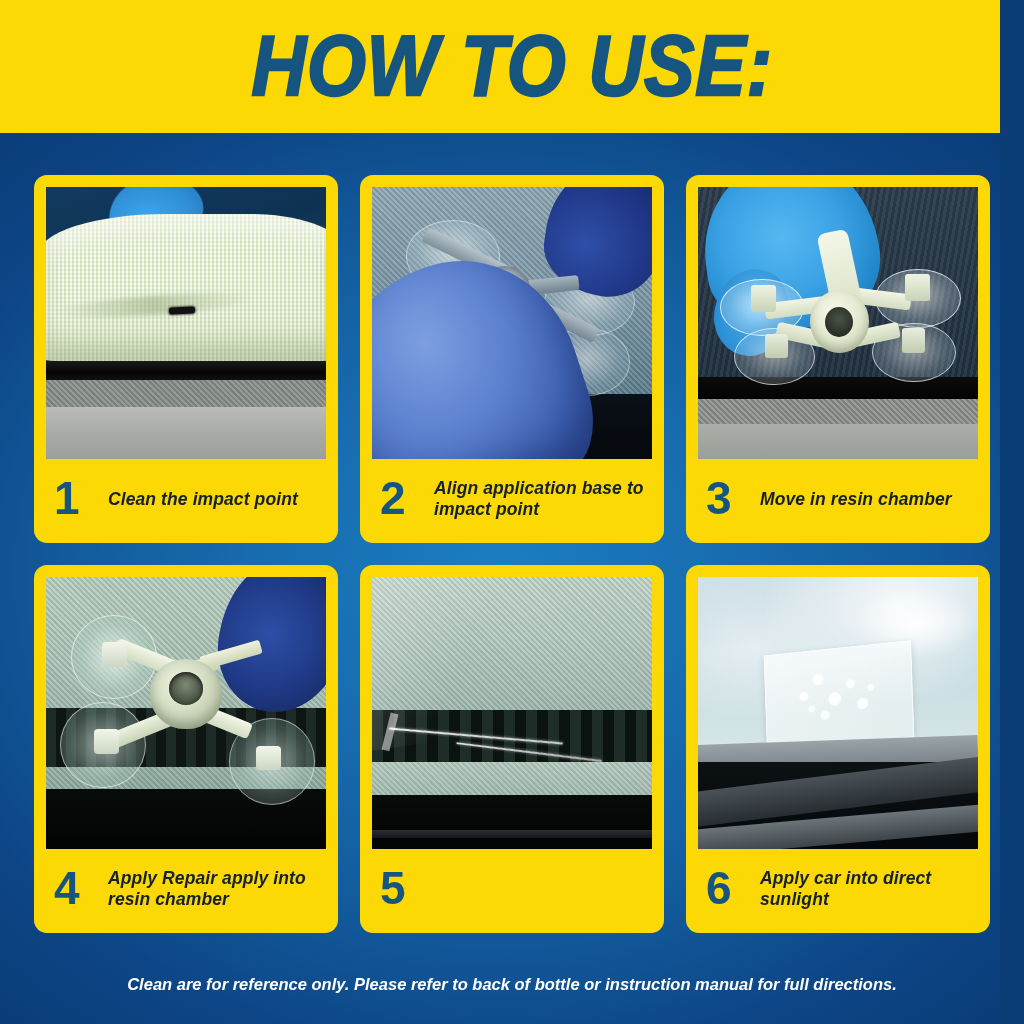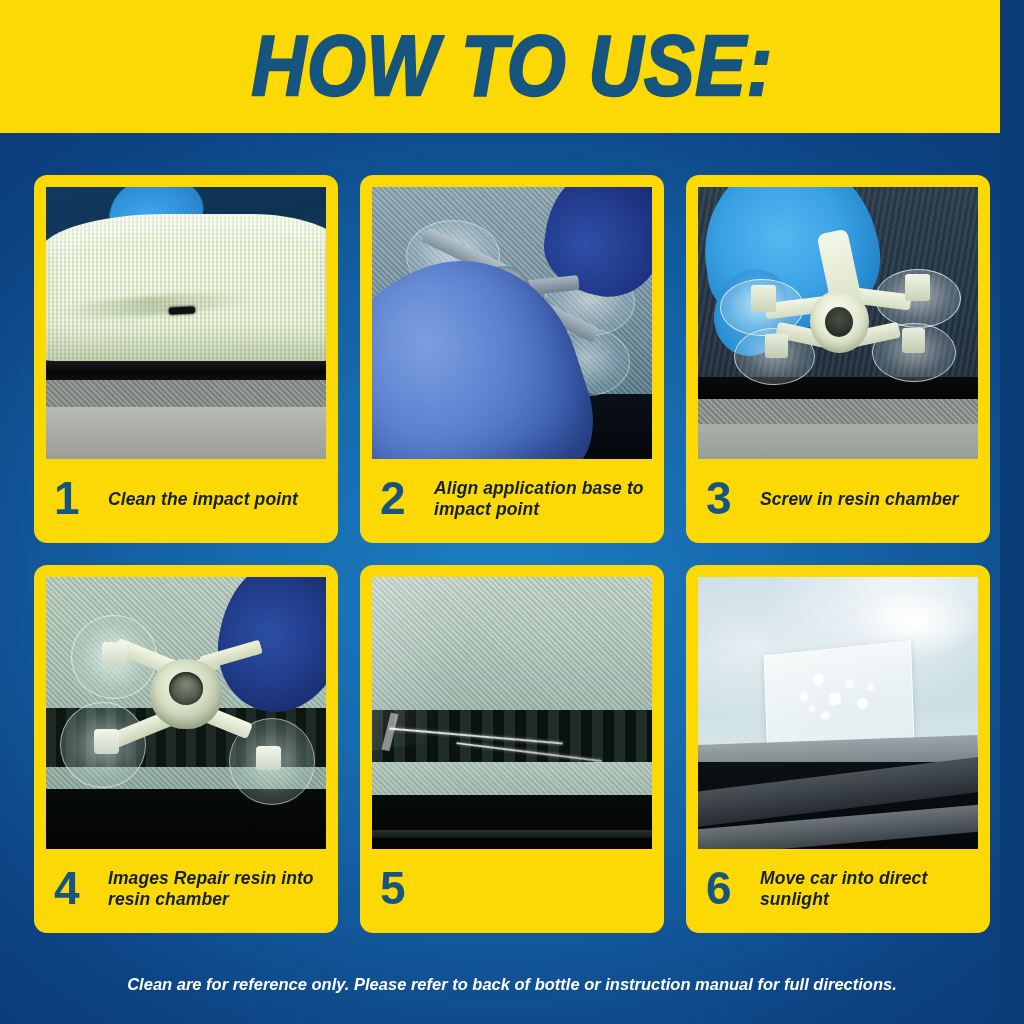--- a/index.html
+++ b/index.html
@@ -360,21 +360,21 @@
         <div class="layer p3-nubTL"></div>
         <div class="layer p3-nubTR"></div>
         <div class="layer p3-nubBL"></div>
         <div class="layer p3-nubBR"></div>
         <div class="layer p3-neck"></div>
         <div class="layer p3-hub"></div>
         <div class="layer p3-hubhole"></div>
       </div>
       <div class="caption">
         <div class="step-num">3</div>
-        <div class="step-text">Screw in resin chamber</div>
+        <div class="step-text">Move in resin chamber</div>
       </div>
     </div>
 
     <div class="card">
       <div class="photo">
         <div class="layer p4-glass"></div>
         <div class="layer p4-band"></div>
         <div class="layer p4-dark"></div>
         <div class="layer p4-cupTL"></div>
         <div class="layer p4-cupTR"></div>
@@ -387,21 +387,21 @@
         <div class="layer p4-nub1"></div>
         <div class="layer p4-nub2"></div>
         <div class="layer p4-nub3"></div>
         <div class="layer p4-glove"></div>
         <div class="layer p4-pen"></div>
         <div class="layer p4-hub"></div>
         <div class="layer p4-hubhole"></div>
       </div>
       <div class="caption">
         <div class="step-num">4</div>
-        <div class="step-text">Images Repair resin into resin chamber</div>
+        <div class="step-text">Apply Repair apply into resin chamber</div>
       </div>
     </div>
 
     <div class="card">
       <div class="photo">
         <div class="layer p5-top"></div>
         <div class="layer p5-band"></div>
         <div class="layer p5-mid"></div>
         <div class="layer p5-bottom"></div>
         <div class="layer p5-crack3"></div>
@@ -422,21 +422,21 @@
         <div class="layer p6-strip">
           <div class="layer p6-bubbles"></div>
         </div>
         <div class="layer p6-cowl"></div>
         <div class="layer p6-dark"></div>
         <div class="layer p6-wiper"></div>
         <div class="layer p6-wiper2"></div>
       </div>
       <div class="caption">
         <div class="step-num">6</div>
-        <div class="step-text">Move car into direct sunlight</div>
+        <div class="step-text">Apply car into direct sunlight</div>
       </div>
     </div>
 
   </div>
 
   <div class="footer">Clean are for reference only. Please refer to back of bottle or instruction manual for full directions.</div>
 
 </div>
 
 </body></html>

